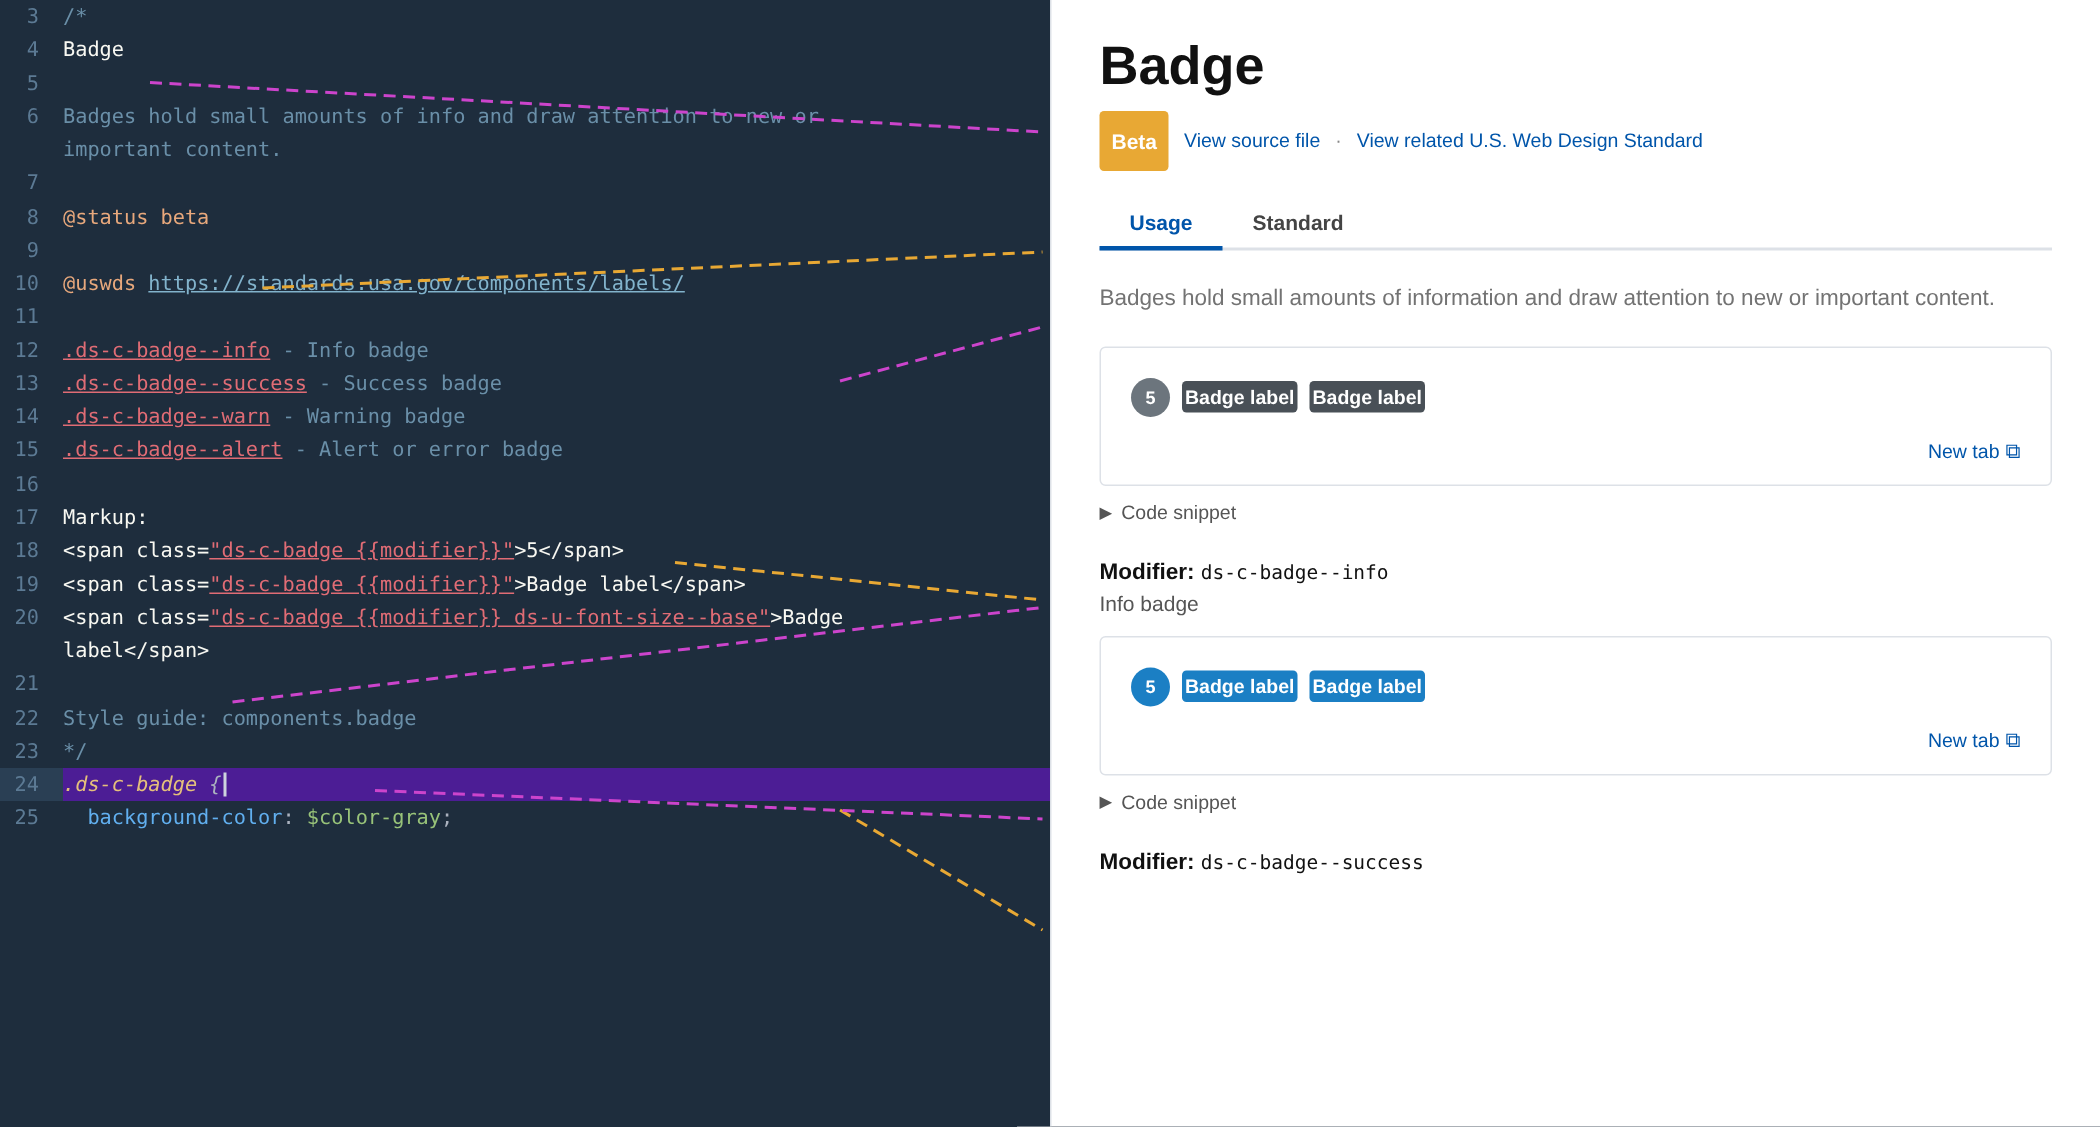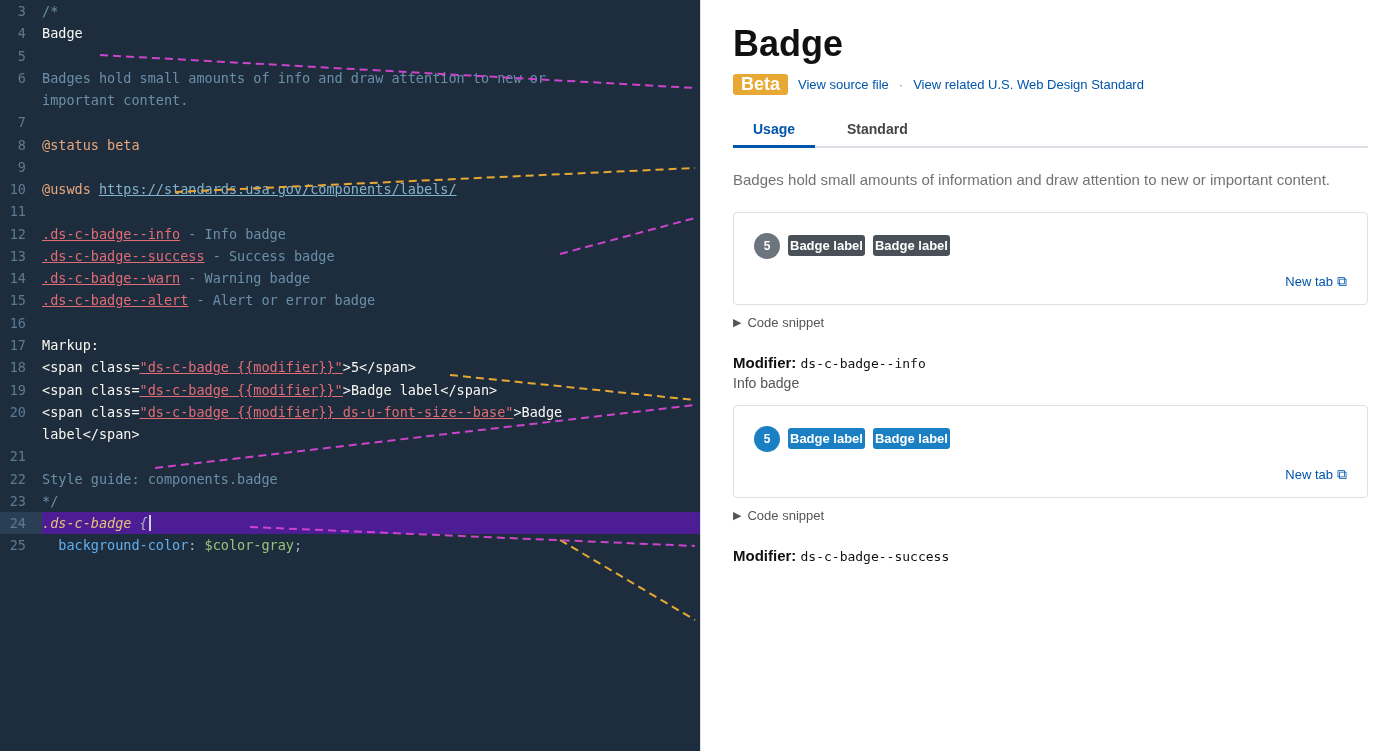--- a/index.html
+++ b/index.html
@@ -96,41 +96,41 @@
       align-items: center;
       gap: 10px;
       margin-bottom: 18px;
       flex-wrap: wrap;
     }
 
     .badge-beta {
       background: #e8a834;
       color: #fff;
       border-radius: 3px;
-      font-size: 18px;
+      font-size: 14px;
       font-weight: 700;
-      padding: 0 8px;
+      padding: 12px 8px;
     }
 
     .meta-link {
       color: #0055aa;
       font-size: 13px;
       text-decoration: none;
     }
     .meta-sep {
       color: #888;
       font-size: 13px;
     }
 
     
     .tabs {
       display: flex;
       border-bottom: 2px solid #dde1e7;
       margin-bottom: 20px;
-      gap: 12px;
+      gap: 0;
     }
 
     .tab {
       padding: 8px 20px;
       font-size: 14px;
       font-weight: 600;
       color: #444;
       cursor: pointer;
       border-bottom: 3px solid transparent;
       margin-bottom: -2px;

